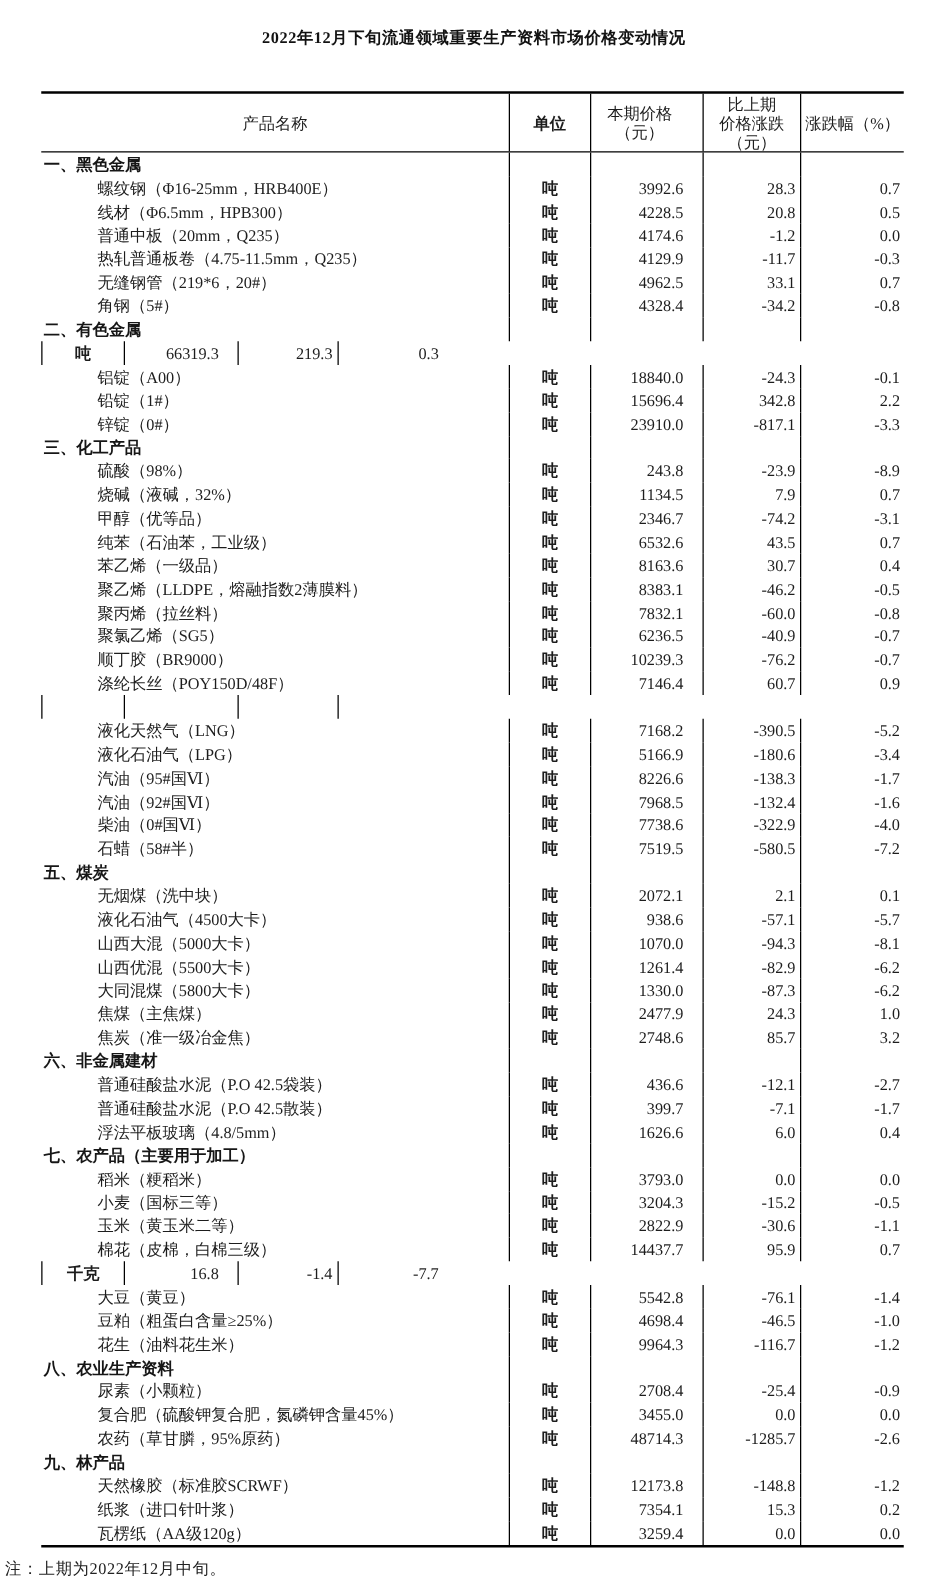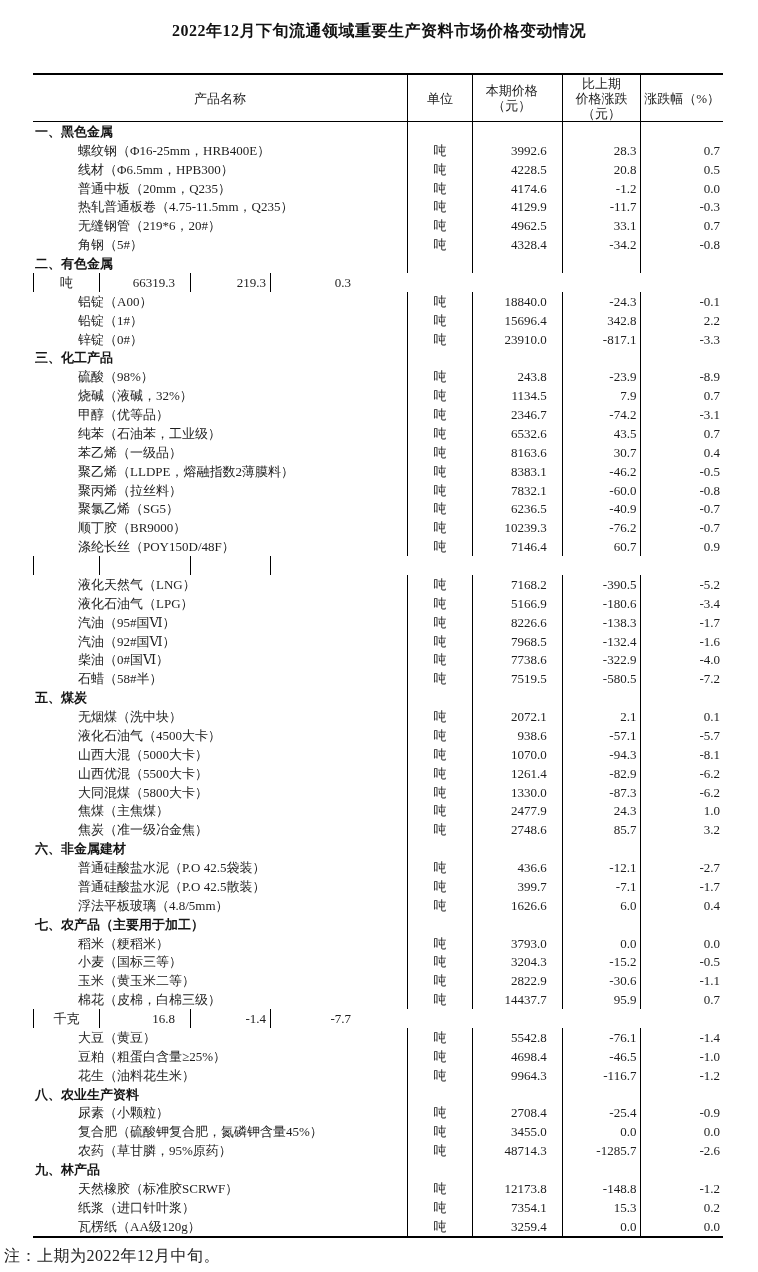--- a/index.html
+++ b/index.html
@@ -3,44 +3,44 @@
 <meta charset="utf-8">
 <style>
   html,body { margin:0; padding:0; }
   body {
     width:758px; height:1272px; background:#ffffff; position:relative;
     font-family:"Liberation Serif","DejaVu Serif",serif;
     color:#1d1d1d; overflow:hidden;
   }
   .page-title {
     position:absolute; top:21px; left:0; width:758px;
-    text-align:center; font-size:16px; font-weight:bold; color:#121212;
+    text-align:center; font-size:13px; font-weight:bold; color:#121212;
     letter-spacing:0.5px;
   }
   .price-table {
     position:absolute; top:73px; left:33px; width:690px;
     border-top:2.5px solid #000; border-bottom:2.5px solid #000;
     box-sizing:content-box;
   }
   .thead { display:flex; height:46px; border-bottom:1.5px solid #000; }
   .cell { box-sizing:border-box; display:flex; align-items:center; font-size:13px; }
   .c0 { width:380px; }
-  .c1 { width:66px; justify-content:center; }
+  .c1 { width:66px; justify-content:center;font-weight:bold; }
   .c2 { width:80px; justify-content:flex-end; padding-right:4px; }
   .c3 { width:80px; justify-content:flex-end; padding-right:4px;margin-left:11px; }
   .c4 { width:84px; justify-content:flex-end; padding-right:3px; }
   .c1,.c2,.c3,.c4 { border-left:1px solid #000; }
   .thead .cell { justify-content:center; text-align:center; padding-right:0;
                  white-space:pre-line; line-height:15px; }
   .tbody .row { display:flex; height:18.88px; }
   .tbody .cell { line-height:1; }
   .section-name { font-weight:bold; padding-left:2px; color:#161616; }
   .product-name { padding-left:45px; }
   .footnote {
-    position:absolute; top:1246px; left:4px; font-size:16px; color:#222222;
+    position:absolute; top:1246px; left:4px; font-size:13px; color:#222222;
     letter-spacing:0.5px;
   }
 </style>
 </head>
 <body>
 
 <div class="page-title">2022年12月下旬流通领域重要生产资料市场价格变动情况</div>
 
 <div class="price-table">
   <div class="thead">

